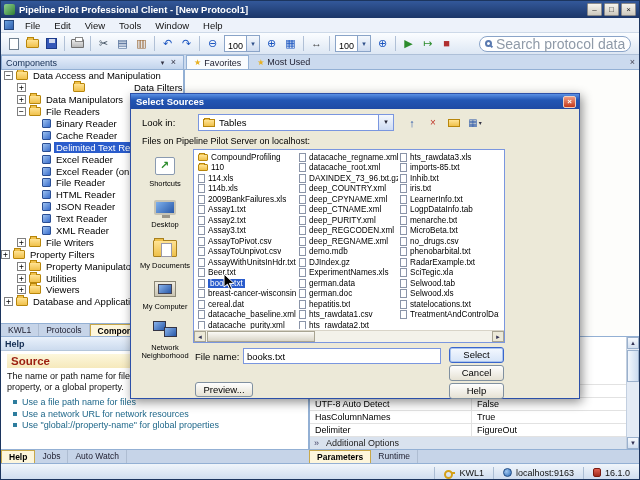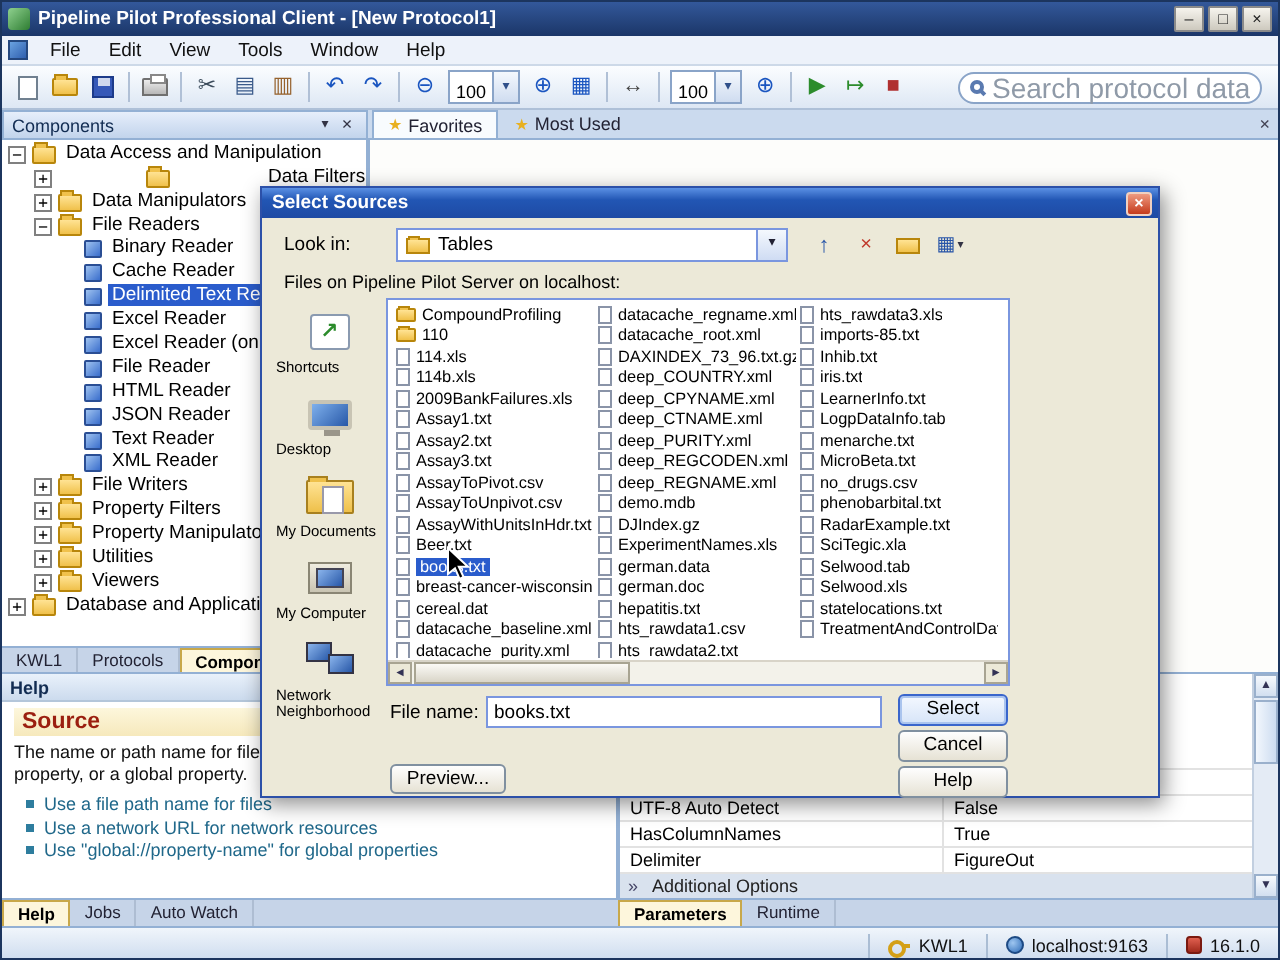--- a/index.html
+++ b/index.html
@@ -52,21 +52,21 @@
 .fav-strip{position:absolute;left:183px;top:54px;right:0;height:15px;background:#cbdaee;border-bottom:1px solid #93b0d4;display:flex;align-items:flex-end;padding-left:2px;gap:1px}
 .fav-tab{height:14px;display:flex;align-items:center;gap:3px;padding:0 7px;font-size:9px;color:#223}
 .fav-tab.active{background:#f8fbfe;border:1px solid #93b0d4;border-bottom:none}
 .star{color:#e8b020;font-size:8px}
 .strip-x{margin-left:auto;margin-right:4px;font-size:9px;color:#445;align-self:center}
 .strip-x::before{content:"×"}
 
 
 .workspace{position:absolute;left:183px;top:69px;right:0;height:266px;background:#fdfdfb;border-left:1px solid #93b0d4}
 .tree-panel{position:absolute;left:0;top:69px;width:183px;height:253px;background:#fff;overflow:hidden;border-right:1px solid #93b0d4}
-.tree-row{height:11.9px;display:flex;align-items:flex-end;white-space:nowrap}
+.tree-row{height:11.9px;display:flex;align-items:center;white-space:nowrap}
 .expander{width:9px;height:9px;flex:none;border:1px solid #808080;background:#fff;color:#000;font-size:8px;line-height:7px;text-align:center;margin-right:3px;font-family:"DejaVu Sans Mono",monospace}
 .exp-minus::before{content:"−"} .exp-plus::before{content:"+"}
 .expander-sp{width:12px;flex:none}
 .tico-folder{width:12px;height:9px;flex:none;background:linear-gradient(#ffe394,#f0c14b);border:1px solid #b8860b;border-radius:1px;position:relative;margin-right:3px}
 .tico-folder::before{content:"";position:absolute;left:0;top:-3px;width:5px;height:2px;background:#f0c14b;border:1px solid #b8860b;border-bottom:none}
 .tico-comp{width:9px;height:9px;flex:none;margin-right:3px;background:linear-gradient(135deg,#9ec2f0,#3a6ecc);border:1px solid #2a4e94;border-radius:1px}
 .tree-label{font-size:9.5px;padding:0 2px}
 .tree-label.sel{background:#2a5ccc;color:#fff}
 
 
@@ -131,21 +131,21 @@
 .t-up::before{content:"↑"}
 .t-del{color:#c0392b;font-size:10px}
 .t-del::before{content:"×"}
 .t-views{color:#2855a8;font-size:10px}
 .t-views::before{content:"▦"}
 .t-varr{color:#334;font-size:6px}
 .t-varr::before{content:"▾"}
 .tool-folder{width:12px;height:8px;background:linear-gradient(#ffe394,#f0c14b);border:1px solid #b8860b}
 .server-label{position:absolute;left:11px;top:27px;font-size:9px;color:#000}
 .places{position:absolute;left:7px;top:40px;width:54px;height:234px;display:flex;flex-direction:column;align-items:center;padding-top:5px;gap:7px}
-.place{width:100%;}
+.place{width:100%;text-align:center}
 .place-icon-box{height:24px;display:flex;align-items:center;justify-content:center;margin-bottom:2px}
 .place-label{font-size:7.5px;line-height:8px;color:#000}
 .pic{display:inline-block;position:relative}
 .pic-shortcuts{width:20px;height:18px;background:#fff;border:1px solid #8a9ab0;border-radius:2px}
 .pic-shortcuts::before{content:"↗";position:absolute;left:4px;top:1px;font-size:11px;color:#2c8c2c;font-weight:bold}
 .pic-desktop{width:22px;height:15px;background:linear-gradient(135deg,#7fb0ec,#2858a8);border:2px solid #c8c4b4;border-radius:2px}
 .pic-desktop::after{content:"";position:absolute;left:6px;bottom:-5px;width:8px;height:3px;background:#9a968a}
 .pic-documents{width:24px;height:17px;background:linear-gradient(#ffe394,#eec04a);border:1px solid #a8801e;border-radius:1px}
 .pic-documents::before{content:"";position:absolute;left:0;top:-3px;width:8px;height:2px;background:#eec04a;border:1px solid #a8801e;border-bottom:none}
 .pic-documents::after{content:"";position:absolute;left:7px;top:2px;width:9px;height:12px;background:#fff;border:1px solid #99a}
@@ -372,21 +372,21 @@
         <div class="tree-row" style="padding-left: 29px;">
           <span class="expander-sp"></span>
           <span class="tico-comp"></span>
           <span class="tree-label">XML Reader</span>
         </div>
         <div class="tree-row" style="padding-left: 16px;">
           <span class="expander exp-plus"></span>
           <span class="tico-folder"></span>
           <span class="tree-label">File Writers</span>
         </div>
-        <div class="tree-row" style="padding-left: 16px;">
+        <div class="tree-row" style="">
           <span class="expander exp-plus"></span>
           <span class="tico-folder"></span>
           <span class="tree-label">Property Filters</span>
         </div>
         <div class="tree-row" style="padding-left: 16px;">
           <span class="expander exp-plus"></span>
           <span class="tico-folder"></span>
           <span class="tree-label">Property Manipulators</span>
         </div>
         <div class="tree-row" style="padding-left: 16px;">

